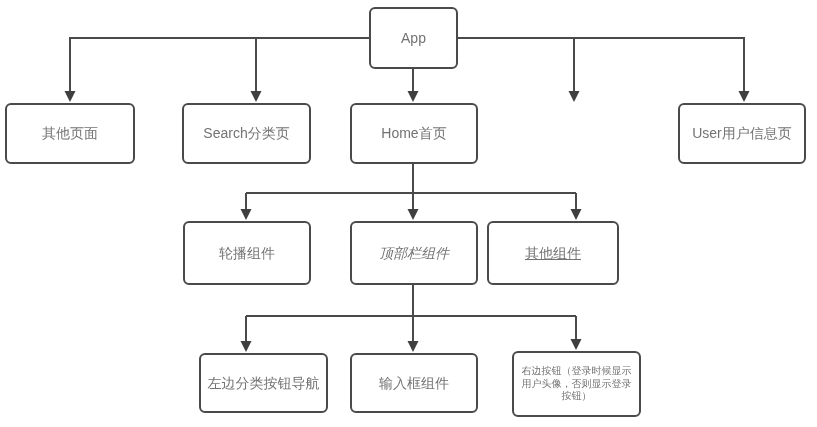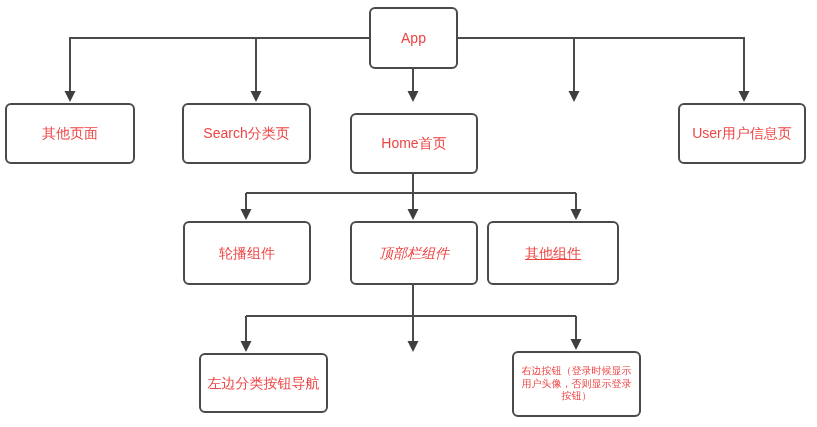--- a/index.html
+++ b/index.html
@@ -22,21 +22,21 @@
     width: 817px;
     height: 427px;
     pointer-events: none;
   }
   .node {
     position: absolute;
     box-sizing: border-box;
     border: 2px solid #4a4a4a;
     border-radius: 6px;
     background: #ffffff;
-    color: #ef4444;
+    color: #737373;
     font-size: 14px;
     line-height: 1.3;
     display: flex;
     align-items: center;
     justify-content: center;
     text-align: center;
     padding: 2px 4px;
   }
   .node.small-text {
     font-size: 10px;
@@ -87,29 +87,30 @@
     <path class="edge" d="M576,316 V340"></path>
     <polygon class="arrowhead" points="570.5,339 581.5,339 576,350"></polygon>
   </svg>
 
   <div class="node" style="left:369px; top:7px; width:89px; height:62px;">App</div>
 
   <div class="node" style="left:5px; top:103px; width:130px; height:61px;">其他页面</div>
 
   <div class="node" style="left:182px; top:103px; width:129px; height:61px;">Search分类页</div>
 
-  <div class="node" style="left:350px; top:103px; width:128px; height:61px;margin-top:10px;">Home首页</div>
+  <div class="node" style="left:350px; top:103px; width:128px; height:61px;">Home首页</div>
 
 
   <div class="node" style="left:678px; top:103px; width:128px; height:61px;">User用户信息页</div>
 
   <div class="node" style="left:183px; top:221px; width:128px; height:64px;">轮播组件</div>
 
   <div class="node" style="left:350px; top:221px; width:128px; height:64px;font-style:italic;">顶部栏组件</div>
 
   <div class="node" style="left:487px; top:221px; width:132px; height:64px;text-decoration:underline;">其他组件</div>
 
   <div class="node" style="left:183px; top:353px; width:129px; height:60px;margin-left:16px;">左边分类按钮导航</div>
 
+  <div class="node" style="left:350px; top:353px; width:128px; height:60px;">输入框组件</div>
 
   <div class="node small-text" style="left:512px; top:351px; width:129px; height:66px;">右边按钮（登录时候显示用户头像，否则显示登录按钮）</div>
 
 </div>
 
 </body></html>

